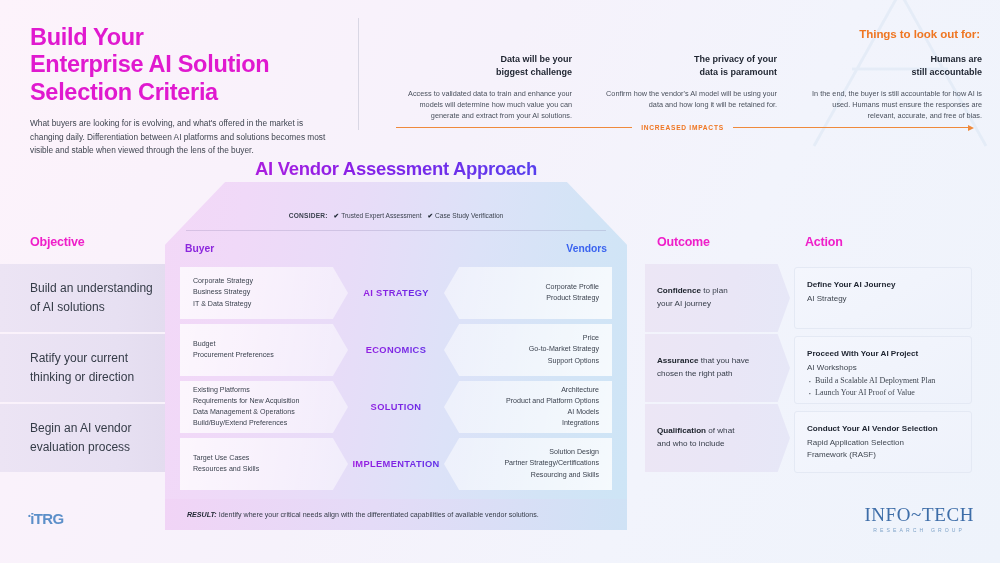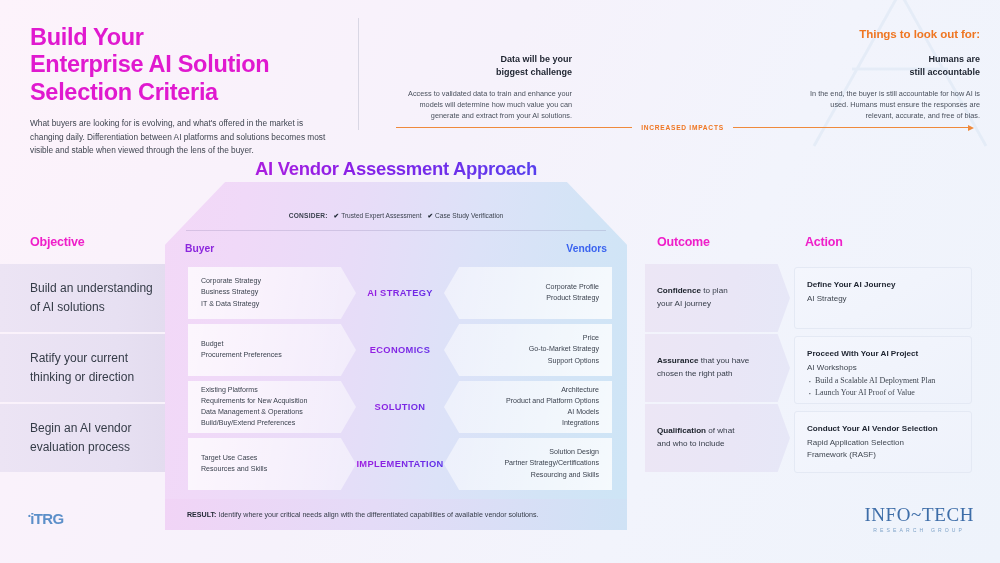--- a/index.html
+++ b/index.html
@@ -124,21 +124,21 @@
     display: flex; justify-content: space-between;
     padding: 0 20px; font-size: 10.3px; font-weight: 700;
   }
   .bv-labels .buyer  { color: #8c27dd; }
   .bv-labels .vendor { color: #3a63ef; }
 
   
   .rows { position: absolute; left: 165px; top: 265px; width: 462px; }
   .row {
     position: relative; height: 56px; margin-bottom: 1px;
-    display: flex; align-items: center; padding-left: 8px;
+    display: flex; align-items: center;
   }
   .buyer-chev {
     width: 168px; height: 52px; margin-left: 15px;
     display: flex; align-items: center;
     clip-path: polygon(0 0, 91% 0, 100% 50%, 91% 100%, 0 100%);
     background: linear-gradient(100deg, rgba(255,255,255,.78) 0%, rgba(255,255,255,.46) 100%);
   }
   .buyer-chev .list {
     padding-left: 13px; font-size: 7.1px; line-height: 1.58; color: #3c434f;
   }
@@ -161,21 +161,21 @@
   }
 
   
   .result-bar {
     position: absolute; left: 165px; top: 499px; width: 462px; height: 31px;
     display: flex; align-items: center;
     background: linear-gradient(100deg, #f1d4f6 0%, #e4dbf7 45%, #cfe2f5 100%);
     font-size: 7.1px; color: #343b47;
   }
   .result-bar .inner { padding-left: 22px; }
-  .result-bar b { font-weight: 700; color: #232a36; }
+  .result-bar b { font-weight: 700; color: #232a36; font-style: italic; }
 
   
   .outcome-col { position: absolute; left: 645px; top: 264px; width: 152px; }
   .outcome-item {
     position: relative; width: 145px; height: 68px;
     margin-bottom: 2px; display: flex; align-items: center;
     clip-path: polygon(0 0, 91.5% 0, 100% 50%, 91.5% 100%, 0 100%);
     background: linear-gradient(95deg, #ece6f5 0%, #e9e6f6 60%, #e6e7f7 100%);
   }
   .outcome-item .txt {
@@ -251,20 +251,22 @@
     <div class="hdr-divider"></div>
 
     <div class="hdr-right">
       <div class="watch-title">Things to look out for:</div>
       <div class="watch-cols">
         <div class="watch-col">
           <div class="watch-col-h">Data will be your<br>biggest challenge</div>
           <div class="watch-col-b">Access to validated data to train and enhance your models will determine how much value you can generate and extract from your AI solutions.</div>
         </div>
         <div class="watch-col">
+          <div class="watch-col-h">The privacy of your<br>data is paramount</div>
+          <div class="watch-col-b">Confirm how the vendor's AI model will be using your data and how long it will be retained for.</div>
         </div>
         <div class="watch-col">
           <div class="watch-col-h">Humans are<br>still accountable</div>
           <div class="watch-col-b">In the end, the buyer is still accountable for how AI is used. Humans must ensure the responses are relevant, accurate, and free of bias.</div>
         </div>
       </div>
     </div>
 
     <div class="impacts">
       <div class="line"></div>

